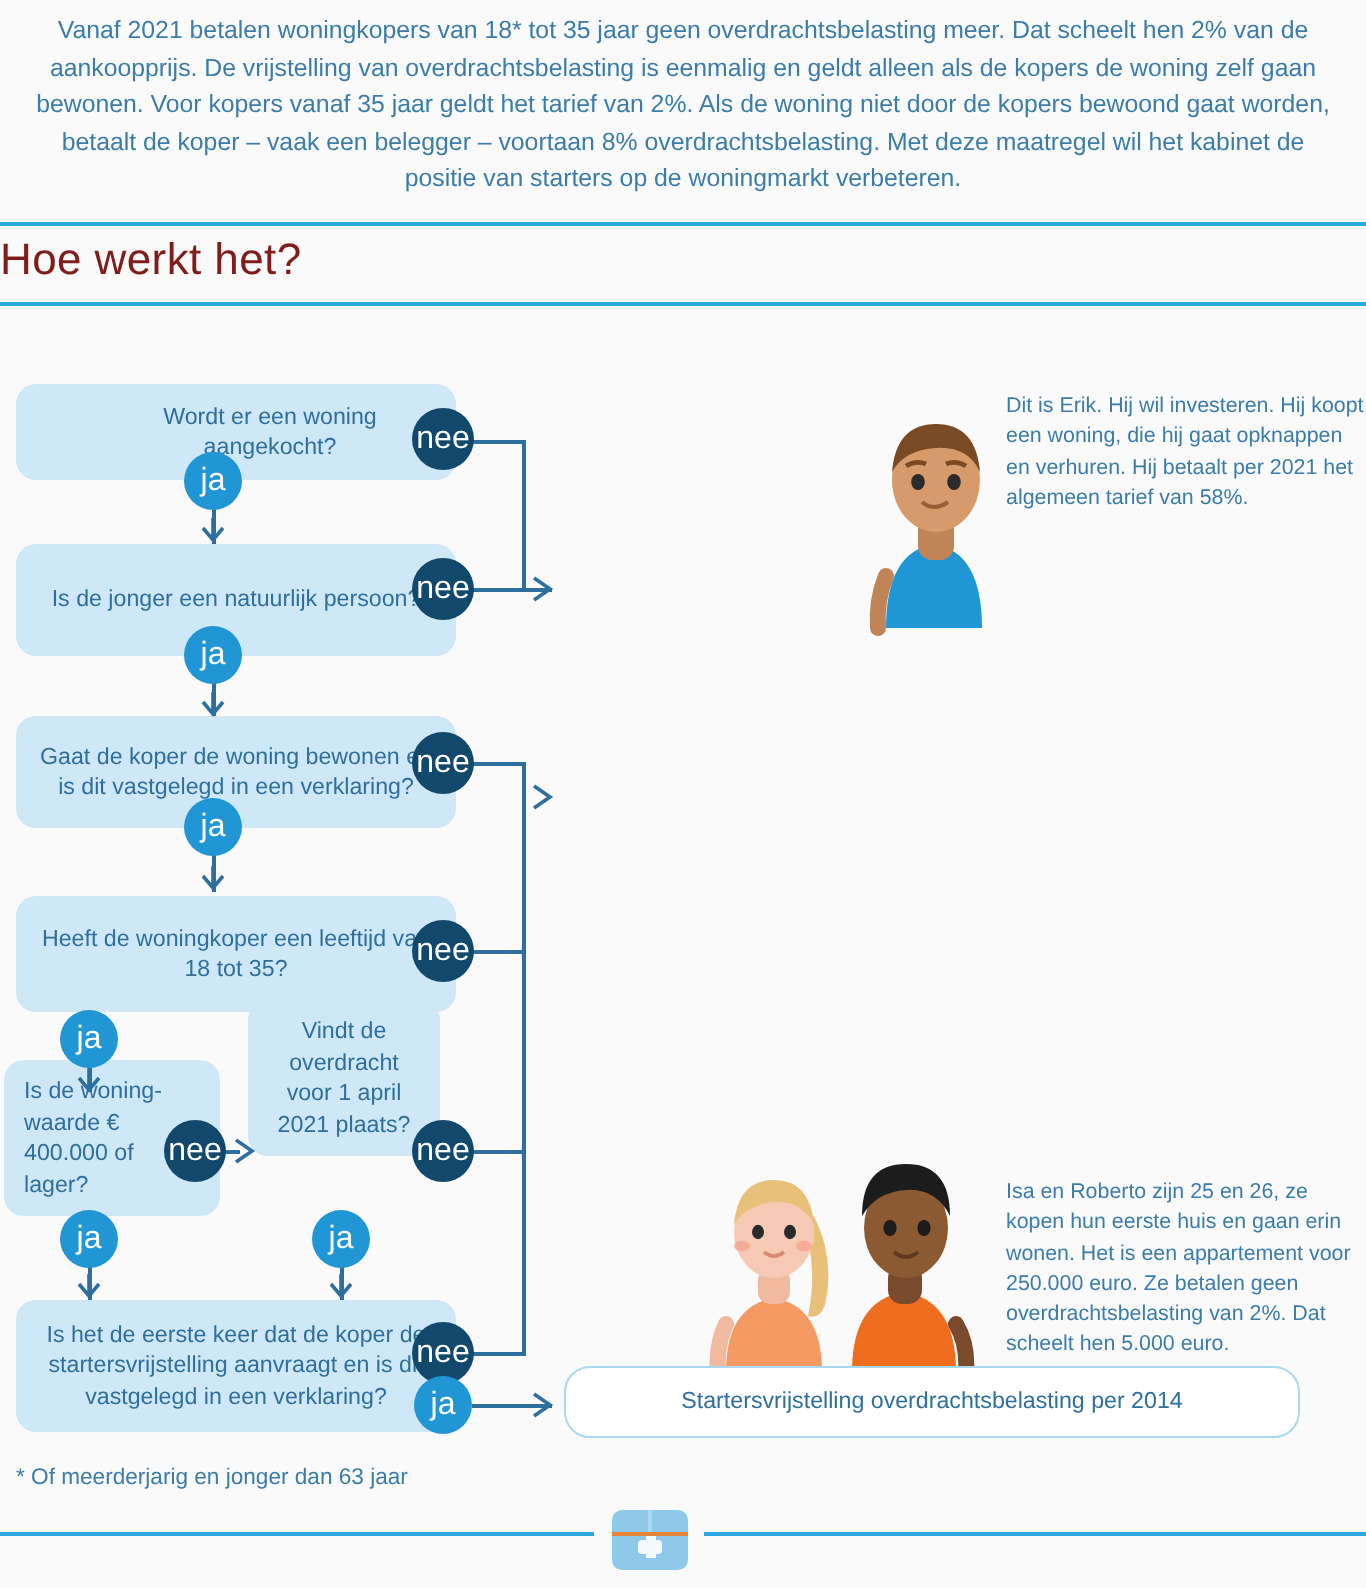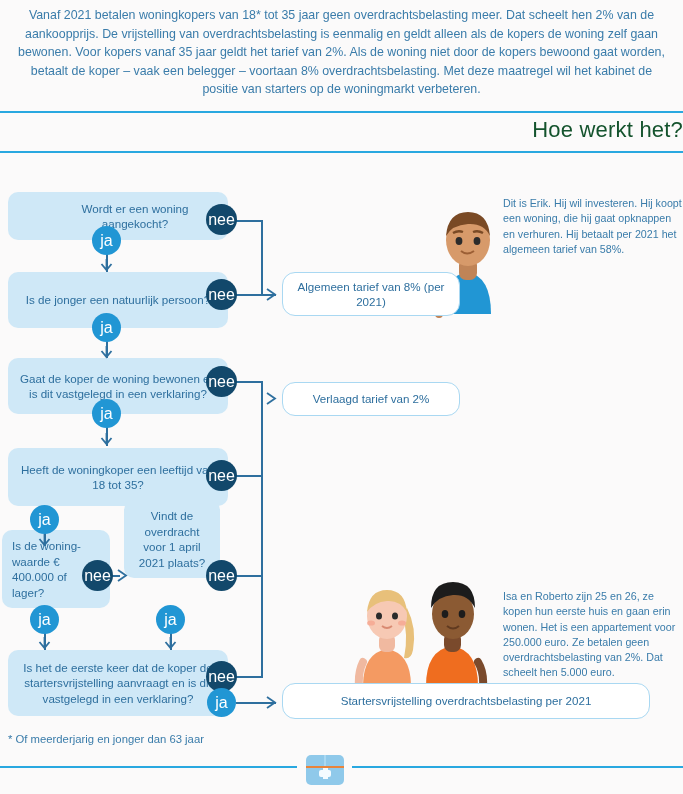--- a/index.html
+++ b/index.html
@@ -23,22 +23,22 @@
 
   
   .rule{
     position:absolute;left:0;width:683px;height:2px;
     background:#29a8e0;
   }
   #rule-top{top:111px;}
   #rule-bottom{top:151px;}
   .page-title{
     position:absolute;left:0;top:117px;width:683px;
-    text-align:right;
-    font-size:22px;color:#14532d;font-weight:400;
+    text-align:left;
+    font-size:22px;color:#7f1d1d;font-weight:400;
     letter-spacing:.2px;
   }
 
   
   .qbox{
     position:absolute;
     background:#cfe8f7;
     border-radius:10px;
     color:#2e6f9e;
     font-size:11.6px;
@@ -221,25 +221,23 @@
   <div class="qbox" style="left:8px;top:358px;width:220px;height:56px;">Gaat de koper de woning bewonen en is dit vastgelegd in een verklaring?</div>
 
   <div class="qbox" style="left:8px;top:448px;width:220px;height:58px;">Heeft de woningkoper een leeftijd van 18 tot 35?</div>
 
   <div class="qbox left-al" style="left:2px;top:530px;width:108px;height:78px;">Is de woning-waarde € 400.000 of lager?</div>
 
   <div class="qbox" style="left:124px;top:500px;width:96px;height:78px;">Vindt de overdracht voor 1 april 2021 plaats?</div>
 
   <div class="qbox" style="left:8px;top:650px;width:220px;height:66px;">Is het de eerste keer dat de koper de startersvrijstelling aanvraagt en is dit vastgelegd in een verklaring?</div>
 
-  <div class="obox" style="left:282px;top:272px;width:178px;height:44px;">Algemeen tarief van 8% (per 2021)</div>
-
-  <div class="obox" style="left:282px;top:382px;width:178px;height:34px;">Verlaagd tarief van 2%</div>
-
-  <div class="obox" style="left:282px;top:683px;width:368px;height:36px;">Startersvrijstelling overdrachtsbelasting per 2021</div>
+
+
+  <div class="obox" style="left:282px;top:683px;width:368px;height:36px;">Startersvrijstelling overdrachtsbelasting per 2014</div>
 
   <div class="pill nee" style="left:206px;top:204px;width:31px;height:31px;">nee</div>
   <div class="pill ja" style="left:92px;top:226px;width:29px;height:29px;">ja</div>
 
   <div class="pill nee" style="left:206px;top:279px;width:31px;height:31px;">nee</div>
   <div class="pill ja" style="left:92px;top:313px;width:29px;height:29px;">ja</div>
 
   <div class="pill nee" style="left:206px;top:366px;width:31px;height:31px;">nee</div>
   <div class="pill ja" style="left:92px;top:399px;width:29px;height:29px;">ja</div>
 

